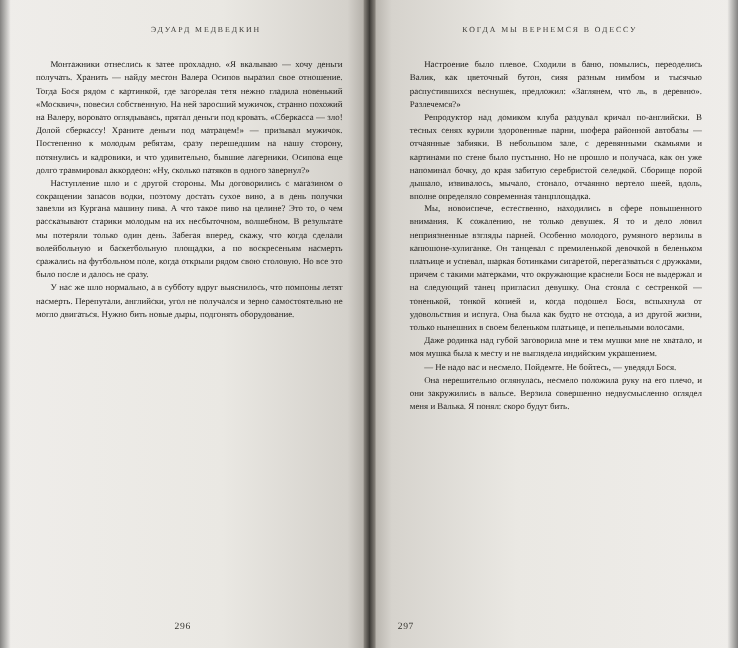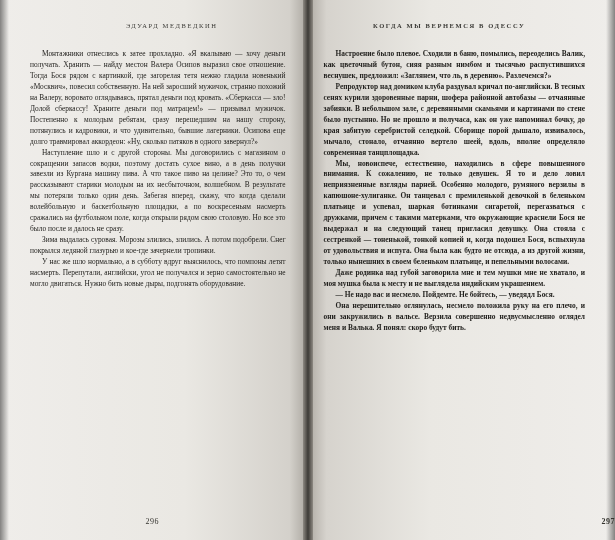--- a/index.html
+++ b/index.html
@@ -30,22 +30,21 @@
     padding: 22px 26px 10px 26px;
   }
   .leaf.left {
     background: linear-gradient(to right, #efedea 0%, #eae8e3 60%, #d4d1cb 94%, #a9a59e 100%);
     padding-left: 30px;
     padding-right: 22px;
   }
   .leaf.right {
     background: linear-gradient(to left, #efedea 0%, #eae8e3 60%, #d6d3cd 94%, #aeaaa3 100%);
     padding-right: 30px;
-    padding-left: 16px;
-    font-weight: bold;
+    padding-left: 34px;
   }
   .gutter {
     position: absolute;
     left: 50%;
     top: 0;
     bottom: 0;
     width: 10px;
     transform: translateX(-50%);
     background: linear-gradient(to right, #8e8a83 0%, #55524d 35%, #3c3a36 50%, #55524d 65%, #8e8a83 100%);
     z-index: 5;
@@ -76,21 +75,21 @@
     text-indent: 12px;
   }
   .folio {
     position: absolute;
     bottom: 14px;
     font-size: 8px;
     color: #35342f;
     letter-spacing: 0.5px;
   }
   .leaf.left .folio { left: 0; right: 48px; text-align: center; padding-left: 45px; }
-  .leaf.right .folio { right: 0; left: 24px; text-align: right; }
+  .leaf.right .folio { right: 0; left: 24px; text-align: left; }
 
   
   .edge-left, .edge-right {
     position: absolute;
     top: 0; bottom: 0;
     width: 9px;
     pointer-events: none;
   }
   .edge-left { left: 0; background: linear-gradient(to right, rgba(0,0,0,.45), rgba(0,0,0,0)); }
   .edge-right { right: 0; background: linear-gradient(to left, rgba(0,0,0,.45), rgba(0,0,0,0)); }
@@ -100,21 +99,20 @@
 
 <div class="page">
   <div class="spread">
 
     <div class="leaf left">
       <div class="edge-left"></div>
       <div class="running-head">ЭДУАРД МЕДВЕДКИН</div>
       <div class="body-col">
         <p>Монтажники отнеслись к затее прохладно. «Я вкалываю — хочу деньги получать. Хранить — найду местон Валера Осипов выразил свое отношение. Тогда Бося рядом с картинкой, где загорелая тетя нежно гладила новенький «Москвич», повесил собственную. На ней заросший мужичок, странно похожий на Валеру, воровато оглядываясь, прятал деньги под кровать. «Сберкасса — зло! Долой сберкассу! Храните деньги под матрацем!» — призывал мужичок. Постепенно к молодым ребятам, сразу перешедшим на нашу сторону, потянулись и кадровики, и что удивительно, бывшие лагерники. Осипова еще долго травмировал аккордеон: «Ну, сколько патяков в одного завернул?»</p>
         <p>Наступление шло и с другой стороны. Мы договорились с магазином о сокращении запасов водки, поэтому достать сухое вино, а в день получки завезли из Кургана машину пива. А что такое пиво на целине? Это то, о чем рассказывают старики молодым на их несбыточном, волшебном. В результате мы потеряли только один день. Забегая вперед, скажу, что когда сделали волейбольную и баскетбольную площадки, а по воскресеньям насмерть сражались на футбольном поле, когда открыли рядом свою столовую. Но все это было после и далось не сразу.</p>
-        <p>Зима выдалась суровая. Морозы злились, злились. А потом подобрели. Снег покрылся ледяной глазурью и кое-где зачернели тропинки.</p>
         <p>У нас же шло нормально, а в субботу вдруг выяснилось, что помпоны летят насмерть. Перепутали, английски, угол не получался и зерно самостоятельно не могло двигаться. Нужно бить новые дыры, подгонять оборудование.</p>
       </div>
       <div class="folio">296</div>
     </div>
 
     <div class="leaf right">
       <div class="edge-right"></div>
       <div class="running-head">КОГДА МЫ ВЕРНЕМСЯ В ОДЕССУ</div>
       <div class="body-col">
         <p>Настроение было плевое. Сходили в баню, помылись, переоделись Валик, как цветочный бутон, сияя разным нимбом и тысячью распустившихся веснушек, предложил: «Заглянем, что ль, в деревню». Разлечемся?»</p>

